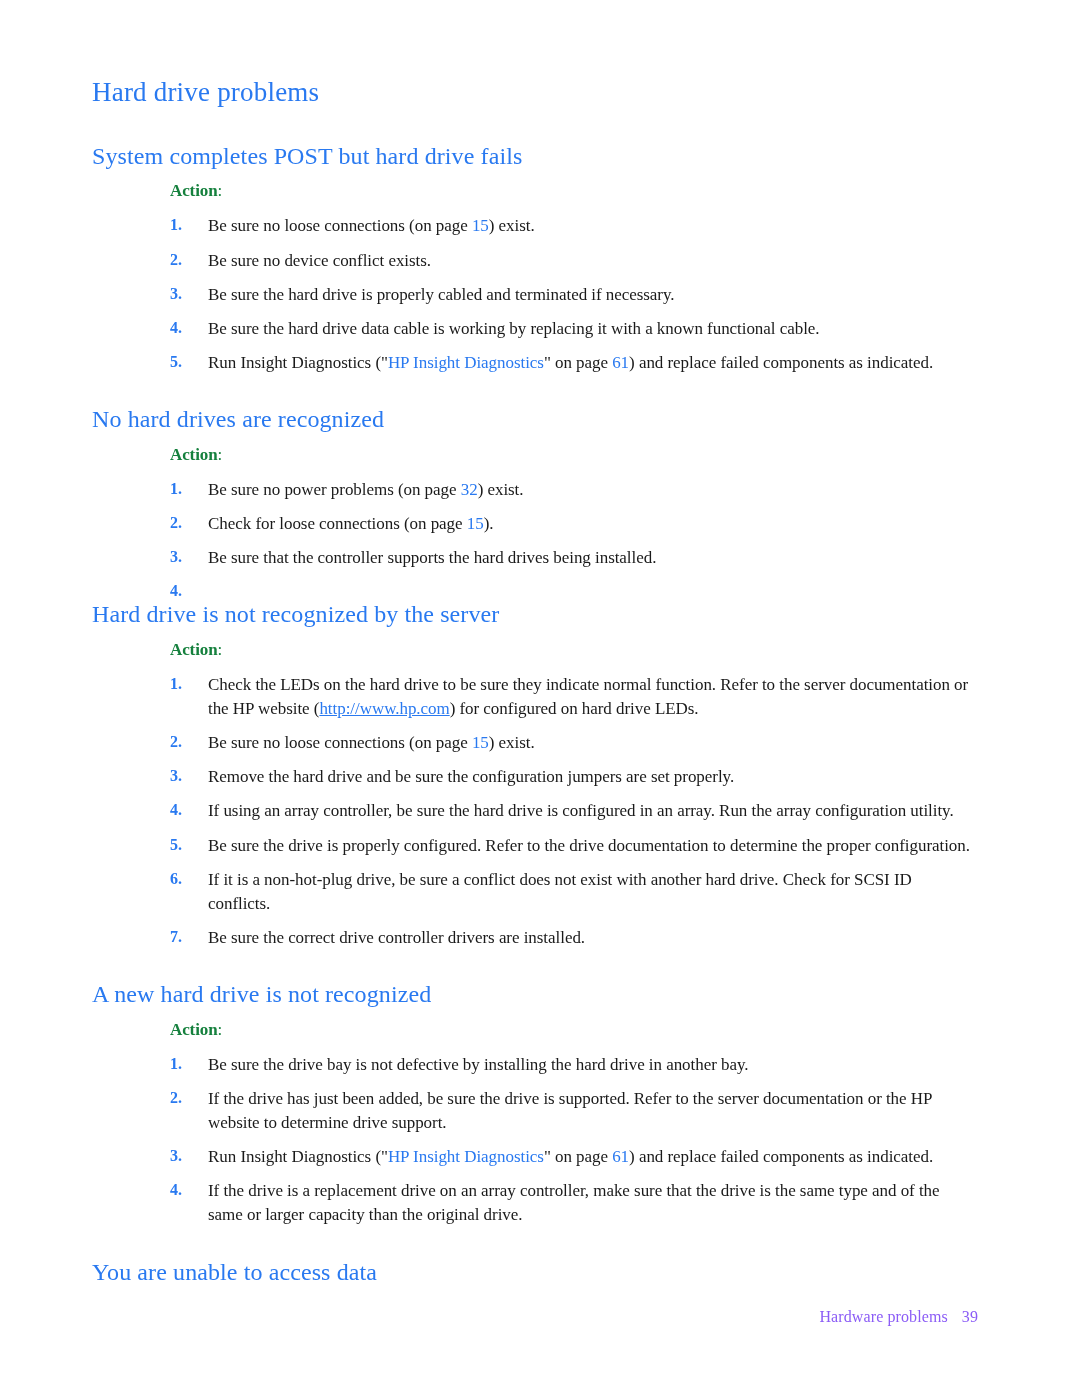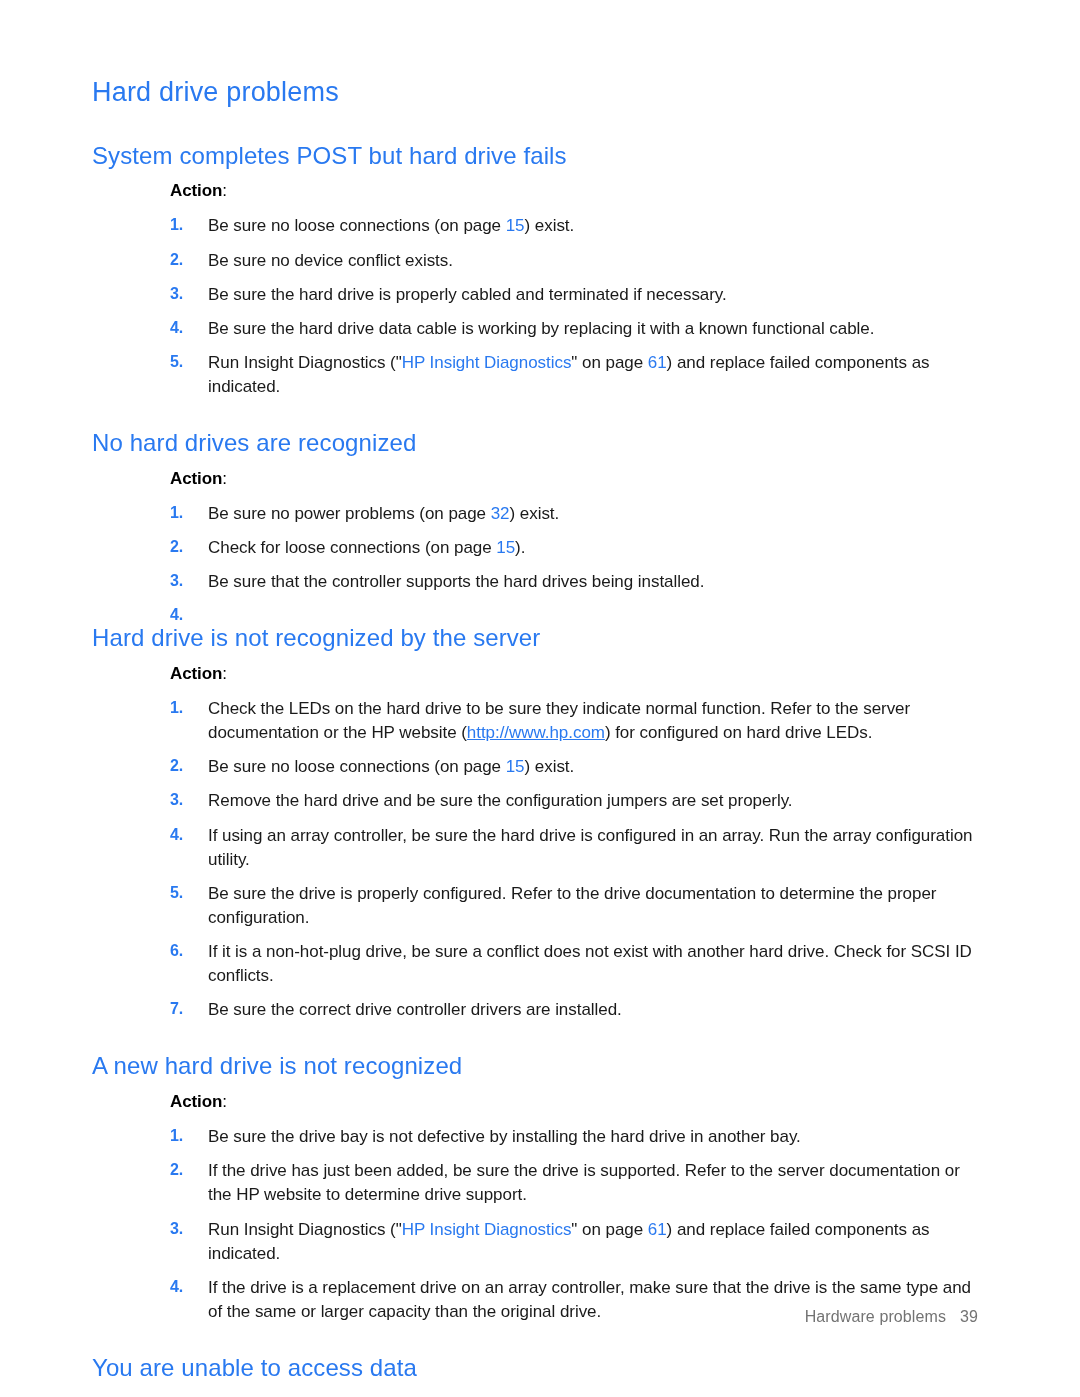--- a/index.html
+++ b/index.html
@@ -14,20 +14,21 @@
     color: #000000;
     position: relative;
     overflow: hidden;
   }
 
   .page {
     position: relative;
     width: 1080px;
     height: 1085px;
     box-sizing: border-box;
+    font-family: Liberation Serif, serif;
   }
 
   .content {
     position: absolute;
     left: 92px;
     top: 78px;
     width: 886px;
   }
 
   h1.doc-title {
@@ -53,21 +54,21 @@
   }
   .section:last-child {
     margin-bottom: 0;
   }
 
   .action-label {
     margin-left: 78px;
     font-size: 17px;
     line-height: 1.35;
     margin-bottom: 11px;
-    color: #000000;
+    color: #15803d;
   }
   .action-label .bold {
     font-weight: 700;
     letter-spacing: -0.1px;
   }
 
   ol.steps {
     list-style: none;
     margin: 0;
     padding: 0;
@@ -112,21 +113,21 @@
     text-decoration: underline;
   }
 
   .footer {
     position: absolute;
     left: 0;
     right: 102px;
     top: 1308px;
     text-align: right;
     font-size: 16px;
-    color: #737373;
+    color: #8b5cf6;
     letter-spacing: 0.1px;
   }
   .footer .pg {
     margin-left: 14px;
   }
 </style>
 </head>
 <body>
 
 <div class="page">

